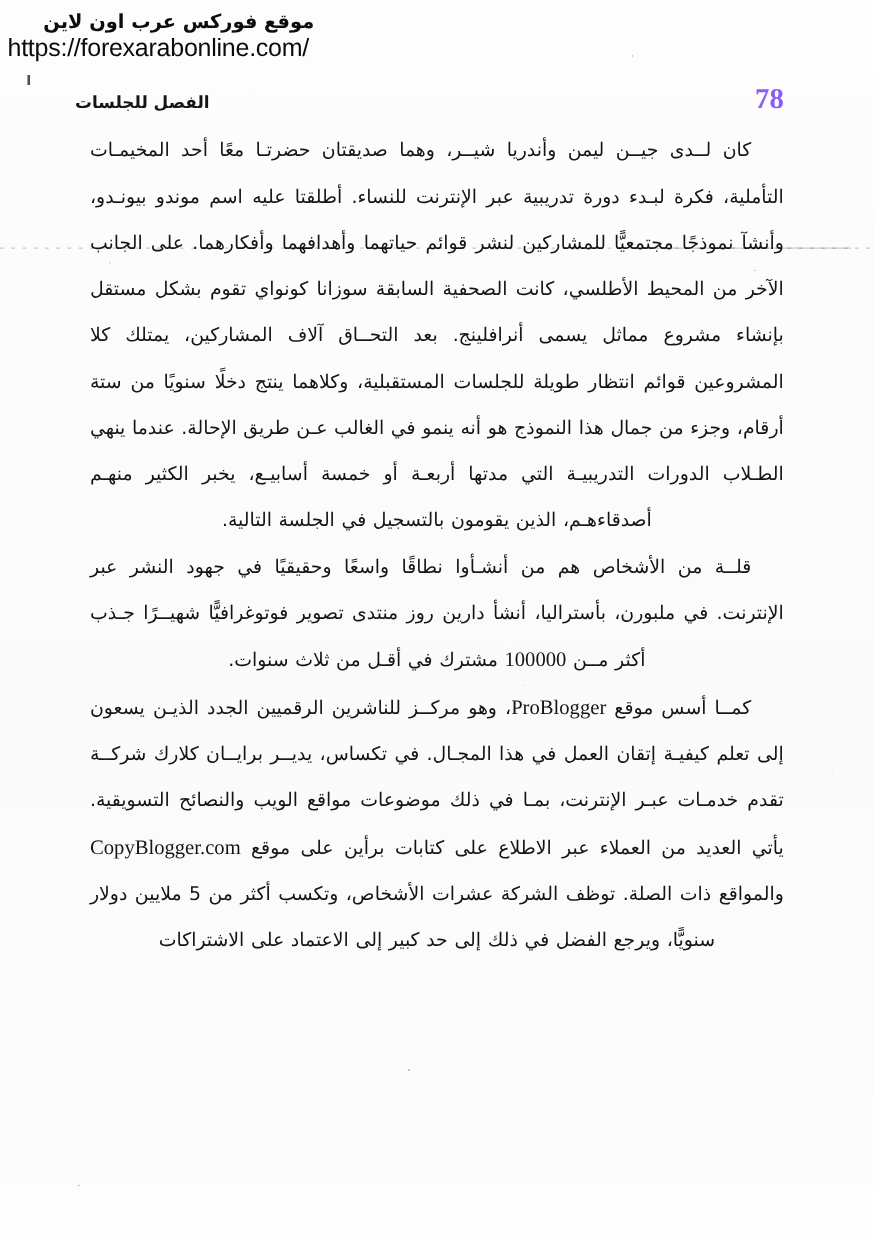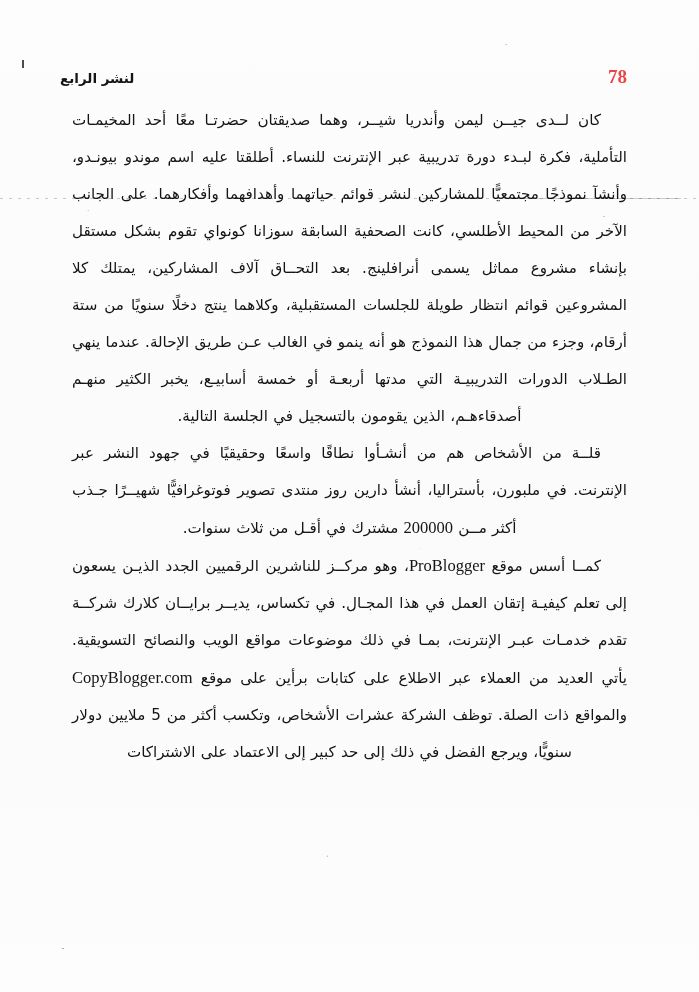--- a/index.html
+++ b/index.html
@@ -91,23 +91,23 @@
     direction: rtl;
     font-family: "DejaVu Sans", "Liberation Sans", sans-serif;
     font-size: 13.5px;
     font-weight: 700;
     color: #151515;
     margin-right: 222px;
   }
   #page-number {
     direction: ltr;
     font-family: "Liberation Serif", "DejaVu Serif", serif;
-    font-size: 19px;
+    font-size: 23px;
     font-weight: 700;
-    color: #ef4444;
+    color: #8b5cf6;
     margin-left: 24px;
   }
 
   
   #body-column {
     position: absolute;
     top: 102px;
     right: 72px;
     left: 72px;
     direction: rtl;
@@ -188,28 +188,32 @@
 </style>
 </head>
 <body>
 
 <div id="page">
 
   <div id="paper-tone"></div>
   <div id="scan-noise"></div>
   <div id="edge-mark"></div>
 
+  <div id="watermark">
+    <span class="wm-ar">موقع فوركس عرب اون لاين</span>
+    <span class="wm-url">https://forexarabonline.com/</span>
+  </div>
 
   <div id="running-header">
-    <span id="chapter-title">لنشر الرابع</span>
+    <span id="chapter-title">الفصل للجلسات</span>
     <span id="page-number">78</span>
   </div>
 
   <div id="body-column">
     <p class="para">كان لــدى جيــن ليمن وأندريا شيــر، وهما صديقتان حضرتـا معًا أحد المخيمـات التأملية، فكرة لبـدء دورة تدريبية عبر الإنترنت للنساء. أطلقتا عليه اسم موندو بيونـدو، وأنشآ نموذجًا مجتمعيًّا للمشاركين لنشر قوائم حياتهما وأهدافهما وأفكارهما. على الجانب الآخر من المحيط الأطلسي، كانت الصحفية السابقة سوزانا كونواي تقوم بشكل مستقل بإنشاء مشروع مماثل يسمى أنرافلينج. بعد التحــاق آلاف المشاركين، يمتلك كلا المشروعين قوائم انتظار طويلة للجلسات المستقبلية، وكلاهما ينتج دخلًا سنويًا من ستة أرقام، وجزء من جمال هذا النموذج هو أنه ينمو في الغالب عـن طريق الإحالة. عندما ينهي الطـلاب الدورات التدريبيـة التي مدتها أربعـة أو خمسة أسابيـع، يخبر الكثير منهـم أصدقاءهـم، الذين يقومون بالتسجيل في الجلسة التالية.</p>
-    <p class="para">قلــة من الأشخاص هم من أنشـأوا نطاقًا واسعًا وحقيقيًا في جهود النشر عبر الإنترنت. في ملبورن، بأستراليا، أنشأ دارين روز منتدى تصوير فوتوغرافيًّا شهيــرًا جـذب أكثر مــن <span class="ltr">200000</span> مشترك في أقـل من ثلاث سنوات.</p>
+    <p class="para">قلــة من الأشخاص هم من أنشـأوا نطاقًا واسعًا وحقيقيًا في جهود النشر عبر الإنترنت. في ملبورن، بأستراليا، أنشأ دارين روز منتدى تصوير فوتوغرافيًّا شهيــرًا جـذب أكثر مــن <span class="ltr">100000</span> مشترك في أقـل من ثلاث سنوات.</p>
     <p class="para">كمــا أسس موقع <span class="ltr">ProBlogger</span>، وهو مركــز للناشرين الرقميين الجدد الذيـن يسعون إلى تعلم كيفيـة إتقان العمل في هذا المجـال. في تكساس، يديــر برايــان كلارك شركــة تقدم خدمـات عبـر الإنترنت، بمـا في ذلك موضوعات مواقع الويب والنصائح التسويقية. يأتي العديد من العملاء عبر الاطلاع على كتابات برأين على موقع <span class="ltr">CopyBlogger.com</span> والمواقع ذات الصلة. توظف الشركة عشرات الأشخاص، وتكسب أكثر من 5 ملايين دولار سنويًّا، ويرجع الفضل في ذلك إلى حد كبير إلى الاعتماد على الاشتراكات</p>
   </div>
 
   <div id="scan-line"></div>
   <div id="scan-line-2"></div>
 
 </div>
 
 </body></html>

